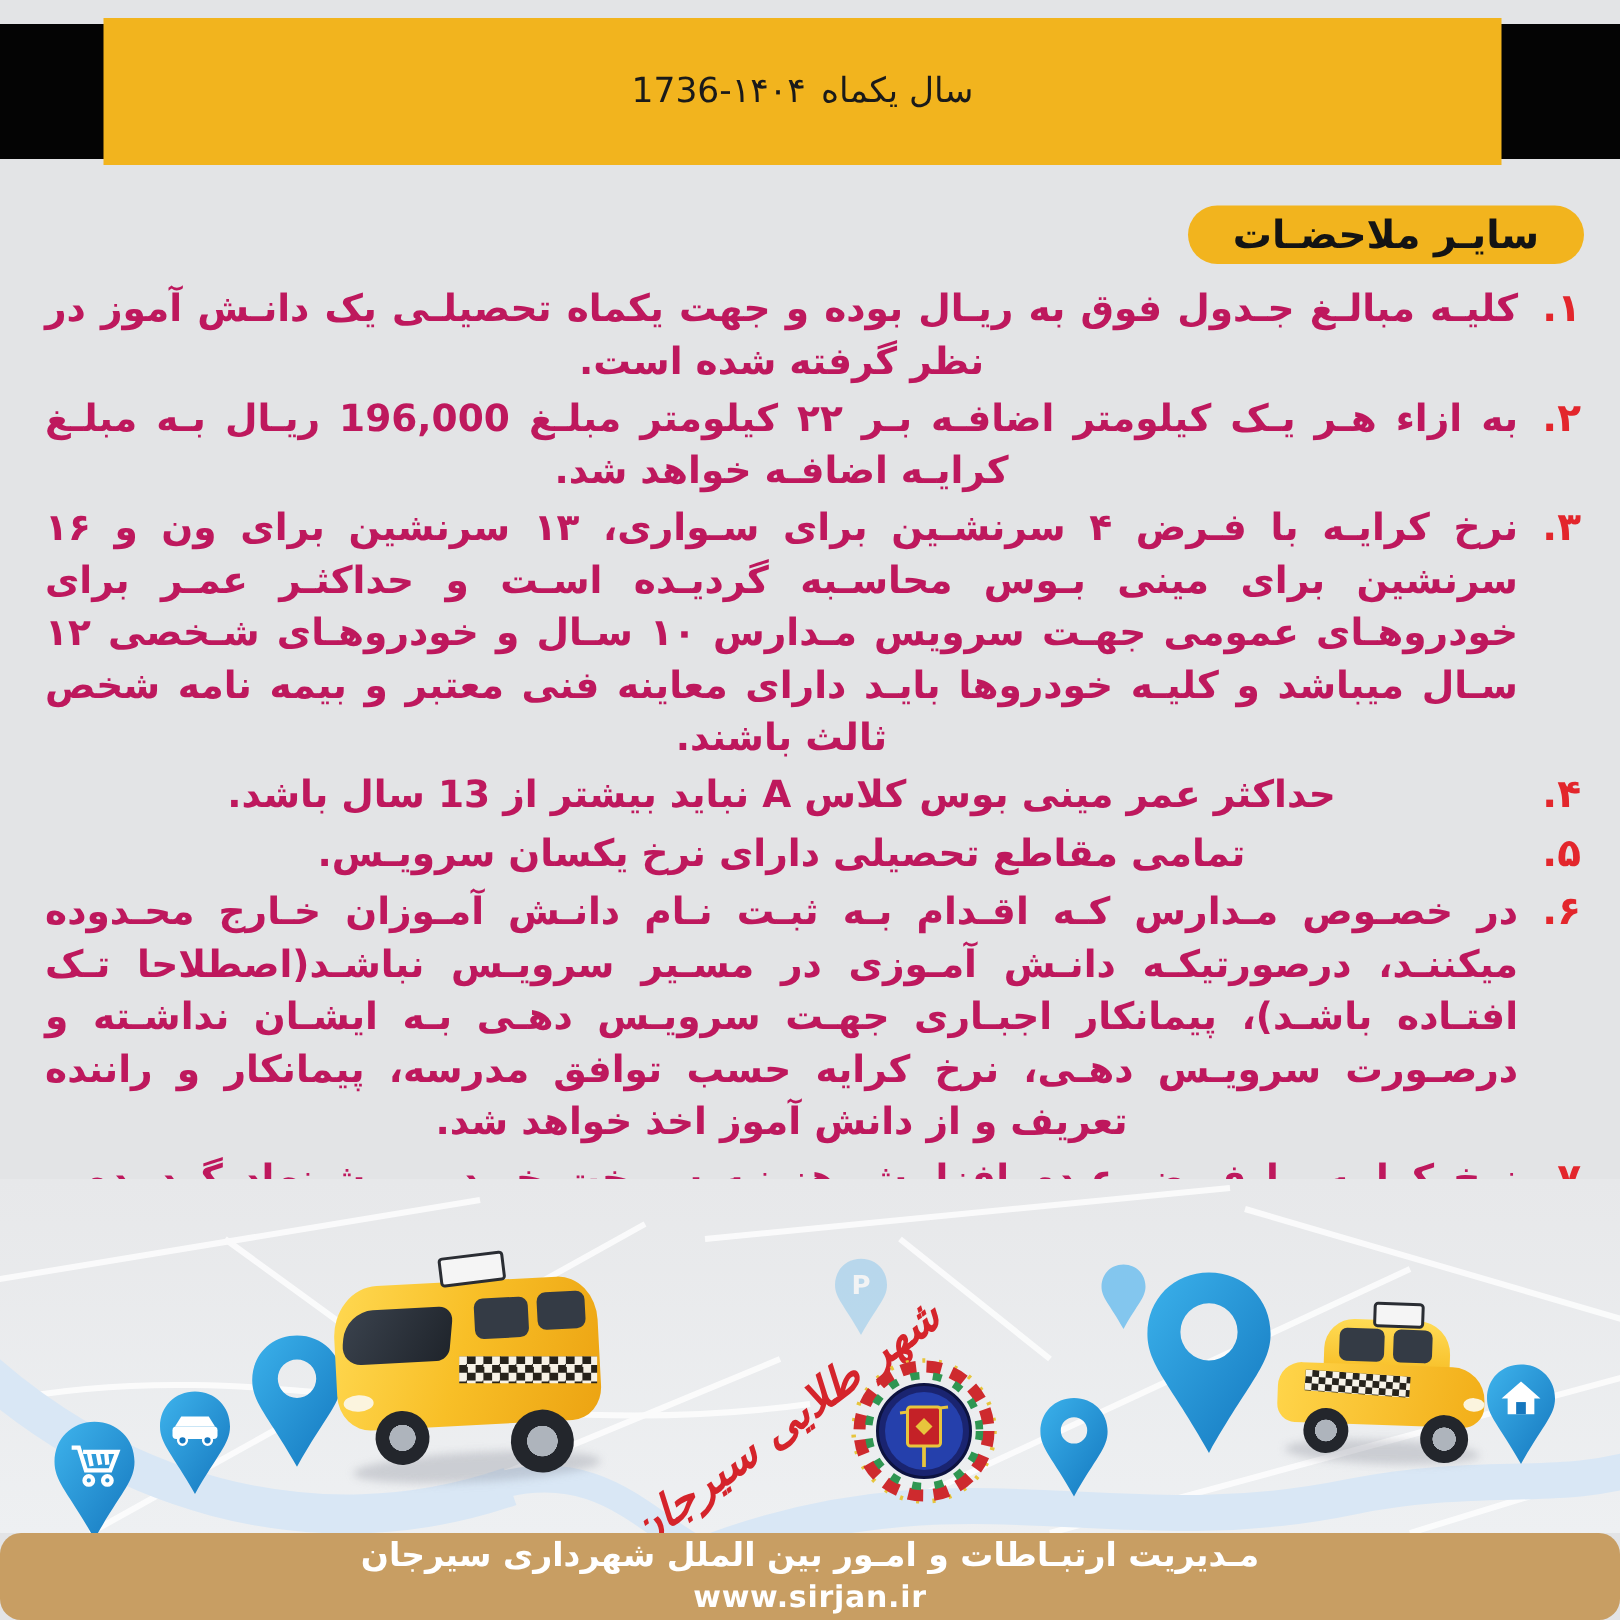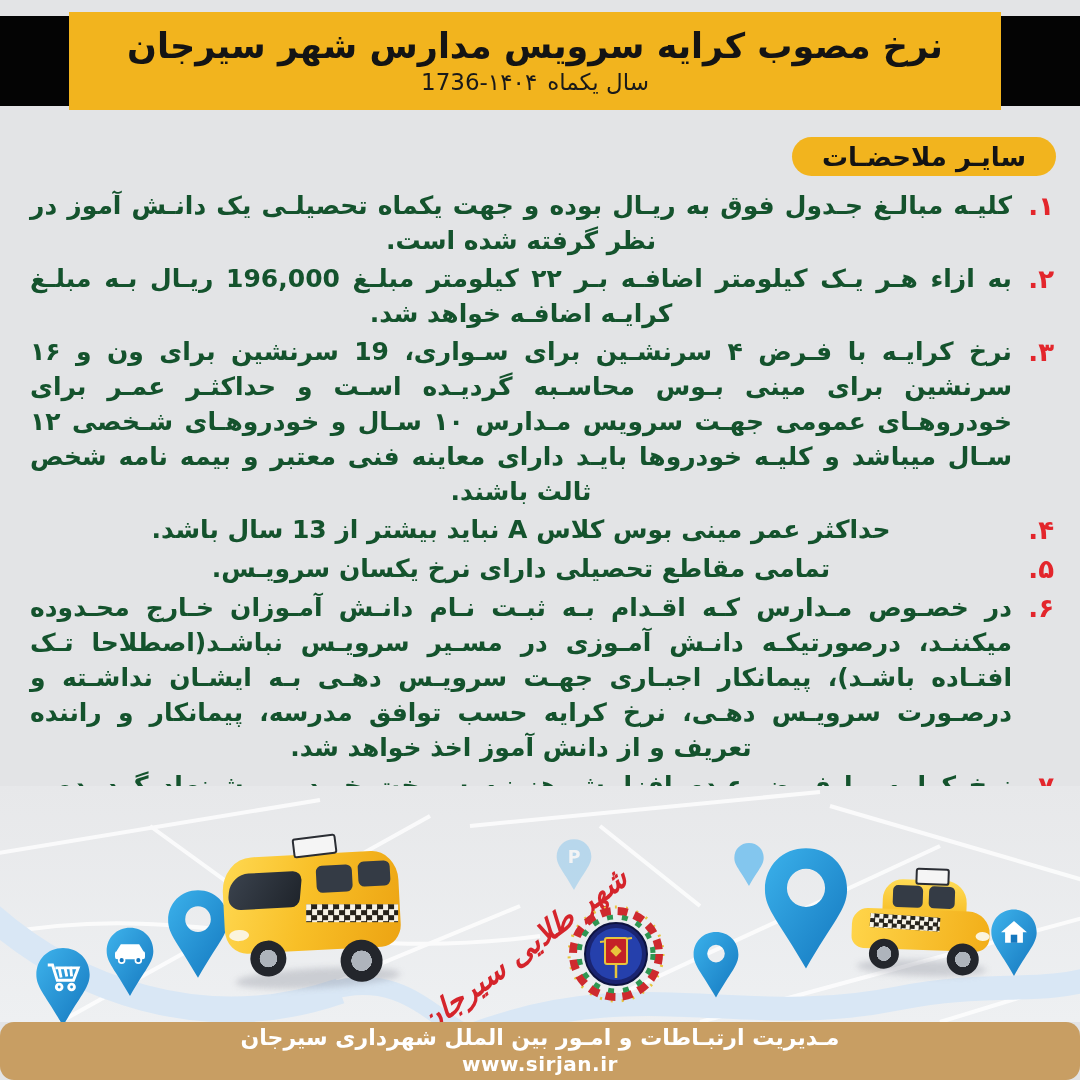--- a/index.html
+++ b/index.html
@@ -24,21 +24,21 @@
     font-weight:bold;font-size:26px;color:#141414;
   }
   
   .notes{position:absolute;top:188px;right:26px;left:30px;direction:rtl;}
   .note{display:flex;direction:rtl;margin-bottom:3px;}
   .note-num{
     flex:0 0 42px;color:#E3262C;font-weight:bold;font-size:26px;line-height:35px;
     text-align:right;padding-top:1px;
   }
   .note-text{
-    flex:1;color:#14532d;font-weight:bold;font-size:25px;line-height:35px;
+    flex:1;color:#be185d;font-weight:bold;font-size:25px;line-height:35px;
     text-align:justify;text-align-last:center;
   }
   
   .map-zone{position:absolute;left:0;top:786px;width:1080px;height:236px;overflow:hidden;
     background:linear-gradient(#E7E8EA,#EEF0F2);}
   .map-zone svg.map{position:absolute;left:0;top:0;}
   .ill{position:absolute;}
   .shadow{position:absolute;background:rgba(125,130,142,.30);border-radius:50%;filter:blur(3px);}
   
   .van{left:222px;top:830px;width:190px;height:165px;transform:rotate(-3deg);}
@@ -86,41 +86,40 @@
   .footer-line1{color:#FFFFFF;font-weight:bold;font-size:22px;line-height:1.1;}
   .footer-line2{color:#FFFFFF;font-weight:bold;font-size:20px;direction:ltr;display:flex;gap:38px;letter-spacing:.5px;}
 </style>
 </head>
 <body>
 
 <div class="page">
 
   <div class="header-black-band"></div>
   <div class="header-yellow-band">
-    <div class="header-title">نرخ مصوب کرایه سرویس مدارس شهر سیرجان</div>
     <div class="header-subtitle">
       <span>سال یکماه</span>
       <span dir="ltr">1736-۱۴۰۴</span>
     </div>
   </div>
 
   <div class="badge">سایـر ملاحضـات</div>
 
   <div class="notes">
     <div class="note">
       <div class="note-num">۱.</div>
       <div class="note-text">کلیـه مبالـغ جـدول فوق به ریـال بوده و جهت یکماه تحصیلـی یک دانـش آموز در نظر گرفته شده است.</div>
     </div>
     <div class="note">
       <div class="note-num">۲.</div>
       <div class="note-text">به ازاء هـر یـک کیلومتر اضافـه بـر ۲۲ کیلومتر مبلـغ 196,000 ریـال بـه مبلـغ کرایـه اضافـه خواهد شد.</div>
     </div>
     <div class="note">
       <div class="note-num">۳.</div>
-      <div class="note-text">نرخ کرایـه با فـرض ۴ سرنشـین برای سـواری، 19 سرنشین برای ون و ۱۶ سرنشین برای مینی بـوس محاسـبه گردیـده اسـت و حداکثـر عمـر برای خودروهـای عمومی جهـت سرویس مـدارس ۱۰ سـال و خودروهـای شـخصی ۱۲ سـال میباشد و کلیـه خودروها بایـد دارای معاینه فنی معتبر و بیمه نامه شخص ثالث باشند.</div>
+      <div class="note-text">نرخ کرایـه با فـرض ۴ سرنشـین برای سـواری، ۱۳ سرنشین برای ون و ۱۶ سرنشین برای مینی بـوس محاسـبه گردیـده اسـت و حداکثـر عمـر برای خودروهـای عمومی جهـت سرویس مـدارس ۱۰ سـال و خودروهـای شـخصی ۱۲ سـال میباشد و کلیـه خودروها بایـد دارای معاینه فنی معتبر و بیمه نامه شخص ثالث باشند.</div>
     </div>
     <div class="note">
       <div class="note-num">۴.</div>
       <div class="note-text">حداکثر عمر مینی بوس کلاس A نباید بیشتر از 13 سال باشد.</div>
     </div>
     <div class="note">
       <div class="note-num">۵.</div>
       <div class="note-text">تمامی مقاطع تحصیلی دارای نرخ یکسان سرویـس.</div>
     </div>
     <div class="note">

